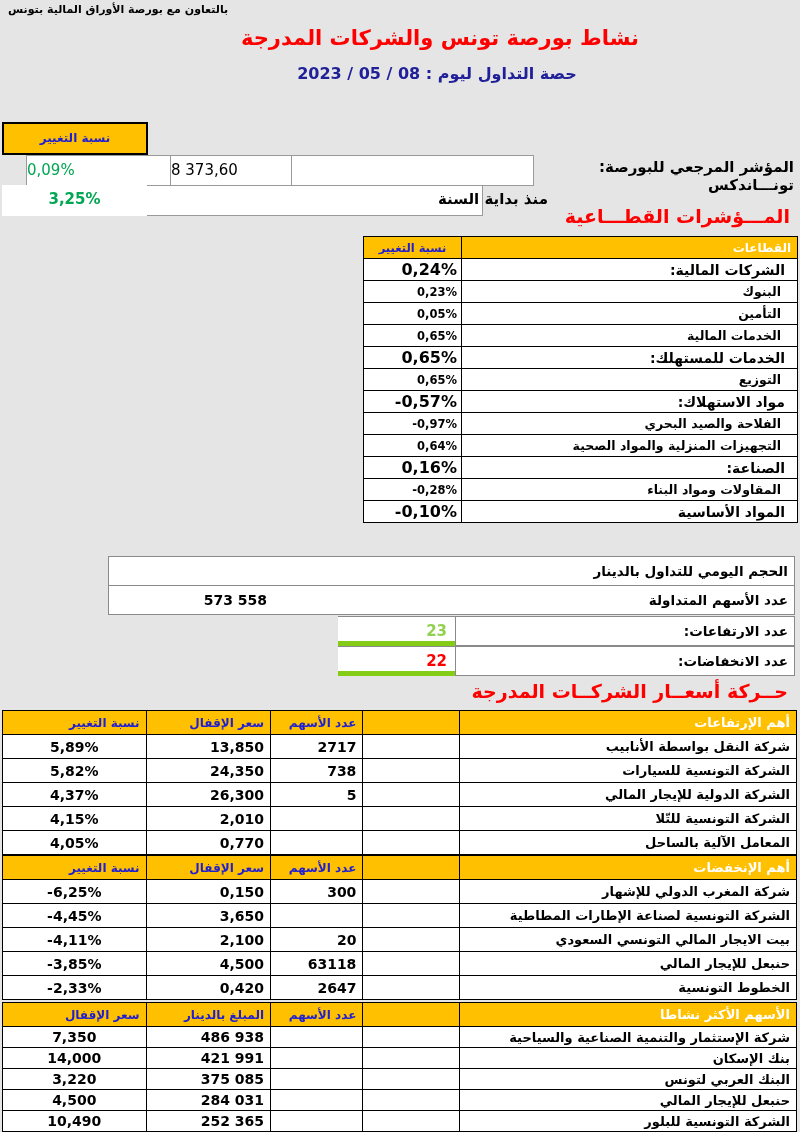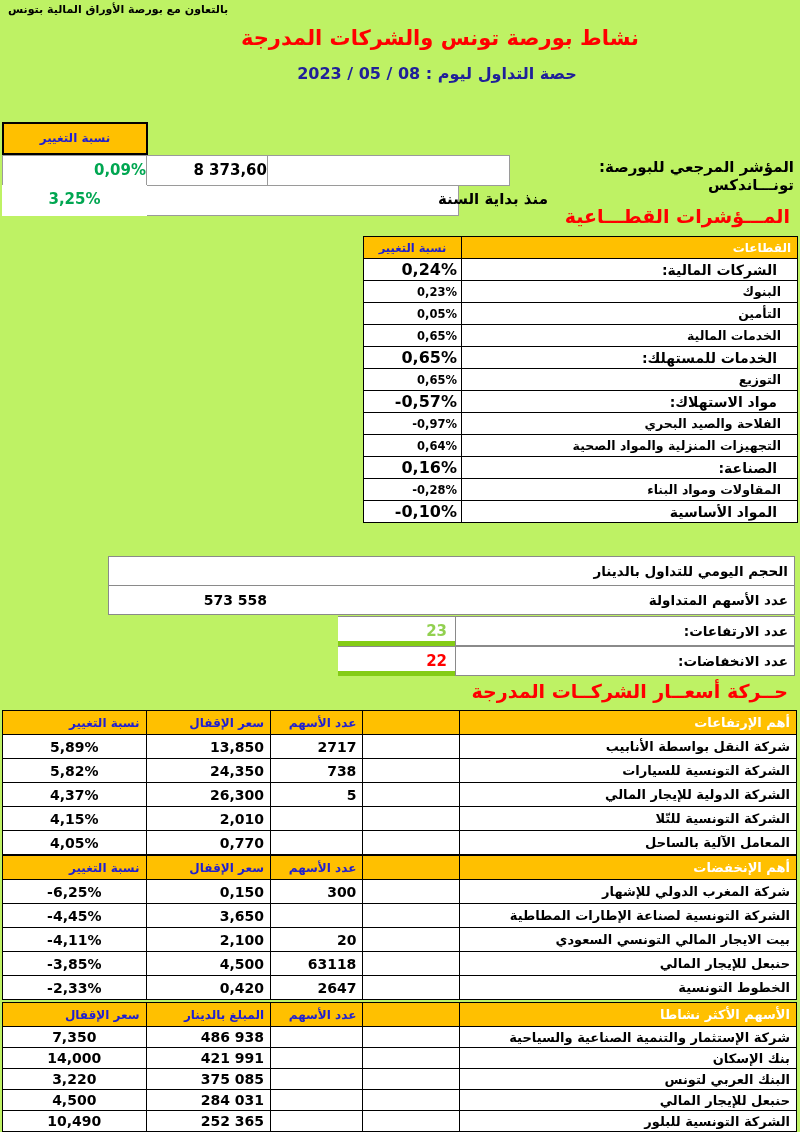--- a/index.html
+++ b/index.html
@@ -1,51 +1,51 @@
 <!DOCTYPE html>
 <html lang="ar"><head>
 <meta charset="utf-8">
 <style>
   html,body{margin:0;padding:0;background:#fff;}
   body{font-family:"DejaVu Sans",sans-serif;}
-  #page{position:relative;width:800px;height:1132px;background:#bef264;overflow:hidden;direction:rtl;}
+  #page{position:relative;width:800px;height:1132px;background:#e5e5e5;overflow:hidden;direction:rtl;}
   .abs{position:absolute;}
   .num{direction:ltr;unicode-bidi:isolate;}
 
   
   .note{left:8px;top:3px;direction:rtl;font-size:11px;font-weight:bold;color:#000;}
   .title{left:80px;width:720px;top:26px;text-align:center;font-size:21px;font-weight:bold;color:#ff0000;}
   .session{left:80px;width:714px;top:64px;text-align:center;font-size:16px;font-weight:bold;color:#202099;}
 
   
   .idx{left:2px;top:122px;width:793px;height:96px;}
   .idx .cell{position:absolute;box-sizing:border-box;background:#fff;}
   .idx .yhead{background:#ffc000;border:2px solid #000;color:#2020d0;font-size:12px;font-weight:bold;text-align:center;line-height:29px;}
-  .idx .vrow{border:1px solid #9a9a9a;font-weight:bold;font-size:15px;text-align:right;line-height:29px;}
+  .idx .vrow{border:1px solid #9a9a9a;font-weight:normal;font-size:15px;text-align:left;line-height:29px;margin-left:24px;}
   .green{color:#00a651;}
   .idx-label{position:absolute;font-size:15px;font-weight:bold;color:#000;}
 
   
   .sec-head{color:#ff0000;font-size:19px;font-weight:bold;direction:rtl;}
 
   
   table{border-collapse:collapse;table-layout:fixed;direction:rtl;}
   td,th{box-sizing:border-box;overflow:hidden;white-space:nowrap;padding:0;}
 
   
   .sector{left:363px;top:236px;}
   .sector table{width:434px;}
   .sector th,.sector td{border:1.5px solid #000;}
   .sector th{height:22px;background:#ffc000;font-weight:bold;}
   .sector .h-name{color:#fff;font-size:12px;text-align:right;padding-right:6px;}
   .sector .h-chg{color:#2020d0;font-size:11.5px;text-align:center;}
   .sector td{height:22px;background:#fff;}
   .sector .s-name{font-weight:bold;font-size:12.5px;text-align:right;padding-right:16px;}
   .sector .s-chg{font-weight:bold;font-size:11.5px;text-align:right;padding-right:4px;}
-  .sector tr.em .s-name{font-size:14px;padding-right:20px;}
+  .sector tr.em .s-name{font-size:14px;padding-right:12px;}
   .sector tr.em .s-chg{font-size:16px;}
 
   
   .vol-row{position:absolute;box-sizing:border-box;border:1px solid #8a8a8a;background:#fff;}
   .vol-label{position:absolute;right:6px;top:0;line-height:29px;font-size:13.5px;font-weight:bold;}
   .vol-value{position:absolute;left:6px;top:0;width:152px;text-align:right;line-height:29px;font-size:14px;font-weight:bold;}
   .cnt-num{position:absolute;box-sizing:border-box;width:117px;height:30px;border-top:1px solid #8a8a8a;border-bottom:5px solid #84cc16;text-align:right;padding-right:8px;line-height:29px;font-size:15px;font-weight:bold;background:#fff;}
   .cnt-label{position:absolute;box-sizing:border-box;width:340px;height:30px;border:1px solid #8a8a8a;text-align:right;padding-right:6px;line-height:29px;font-size:13.5px;font-weight:bold;background:#fff;}
   .lgreen{color:#92d050;}
   .red{color:#ff0000;}

